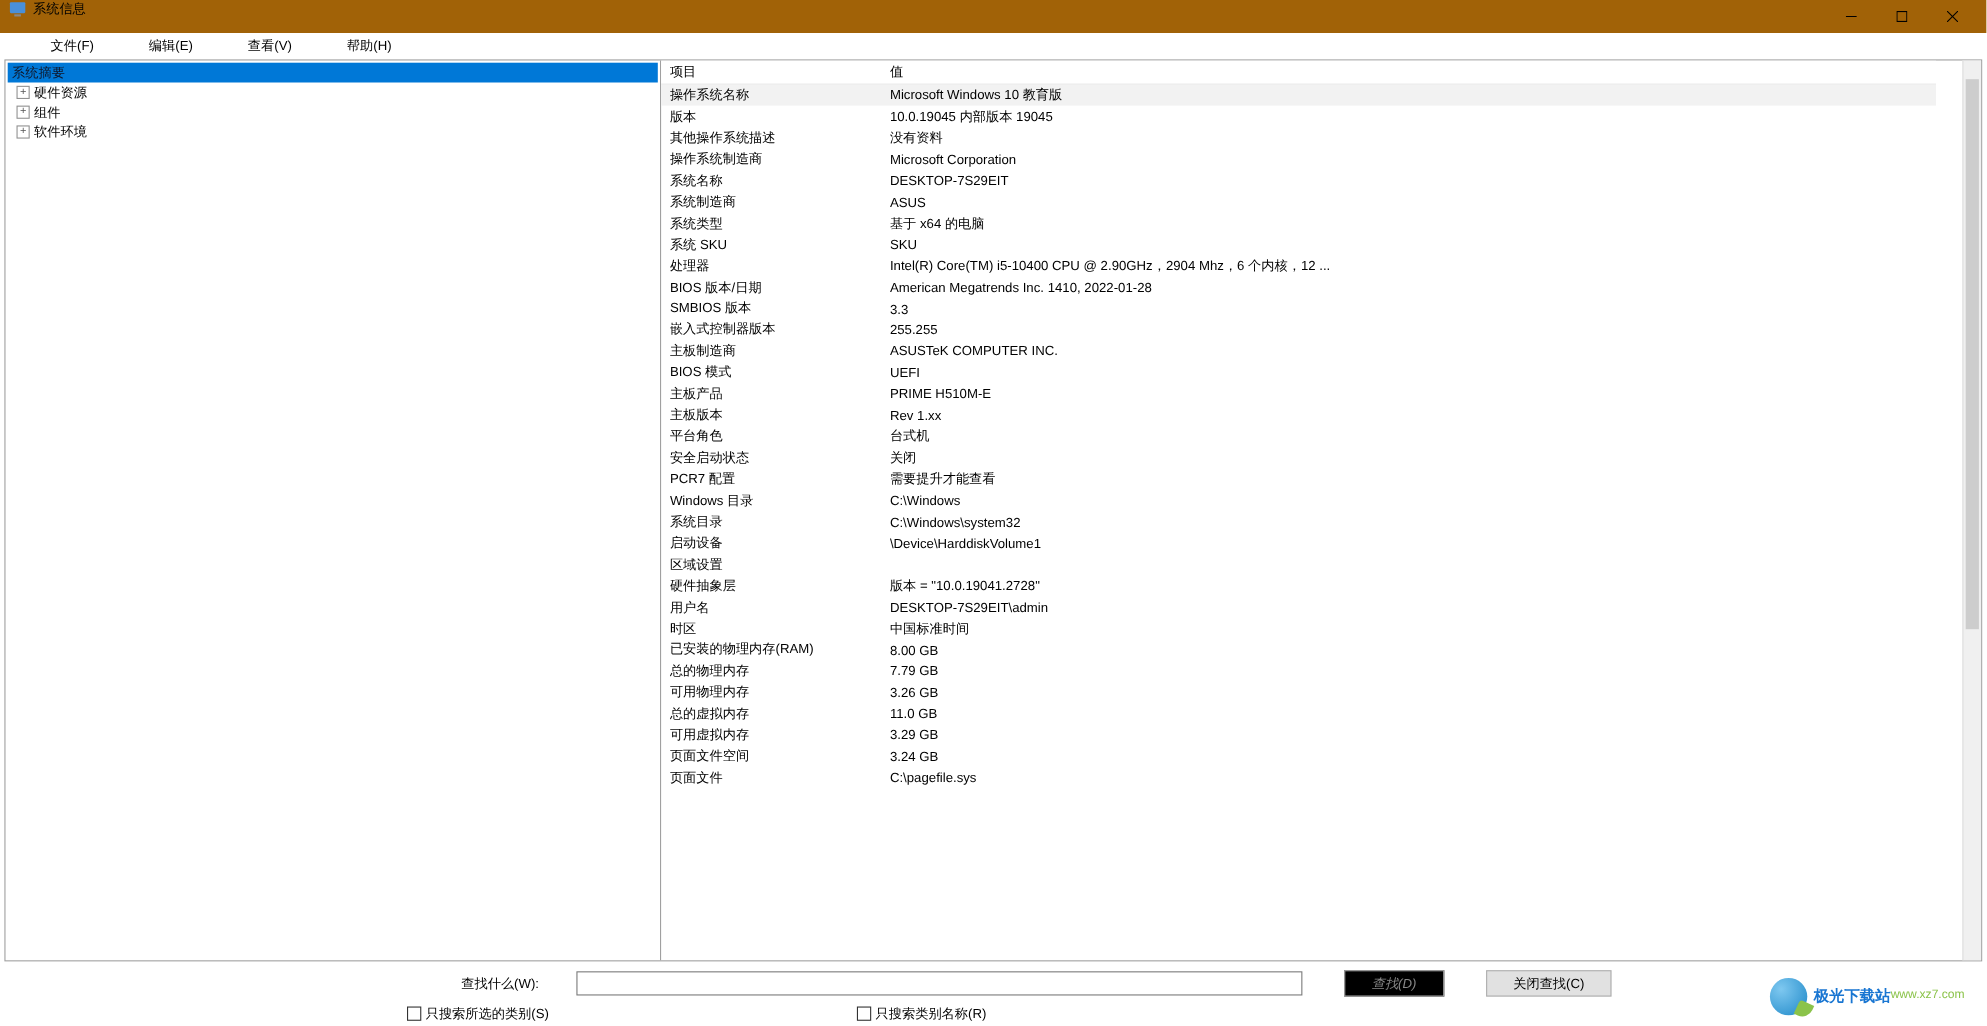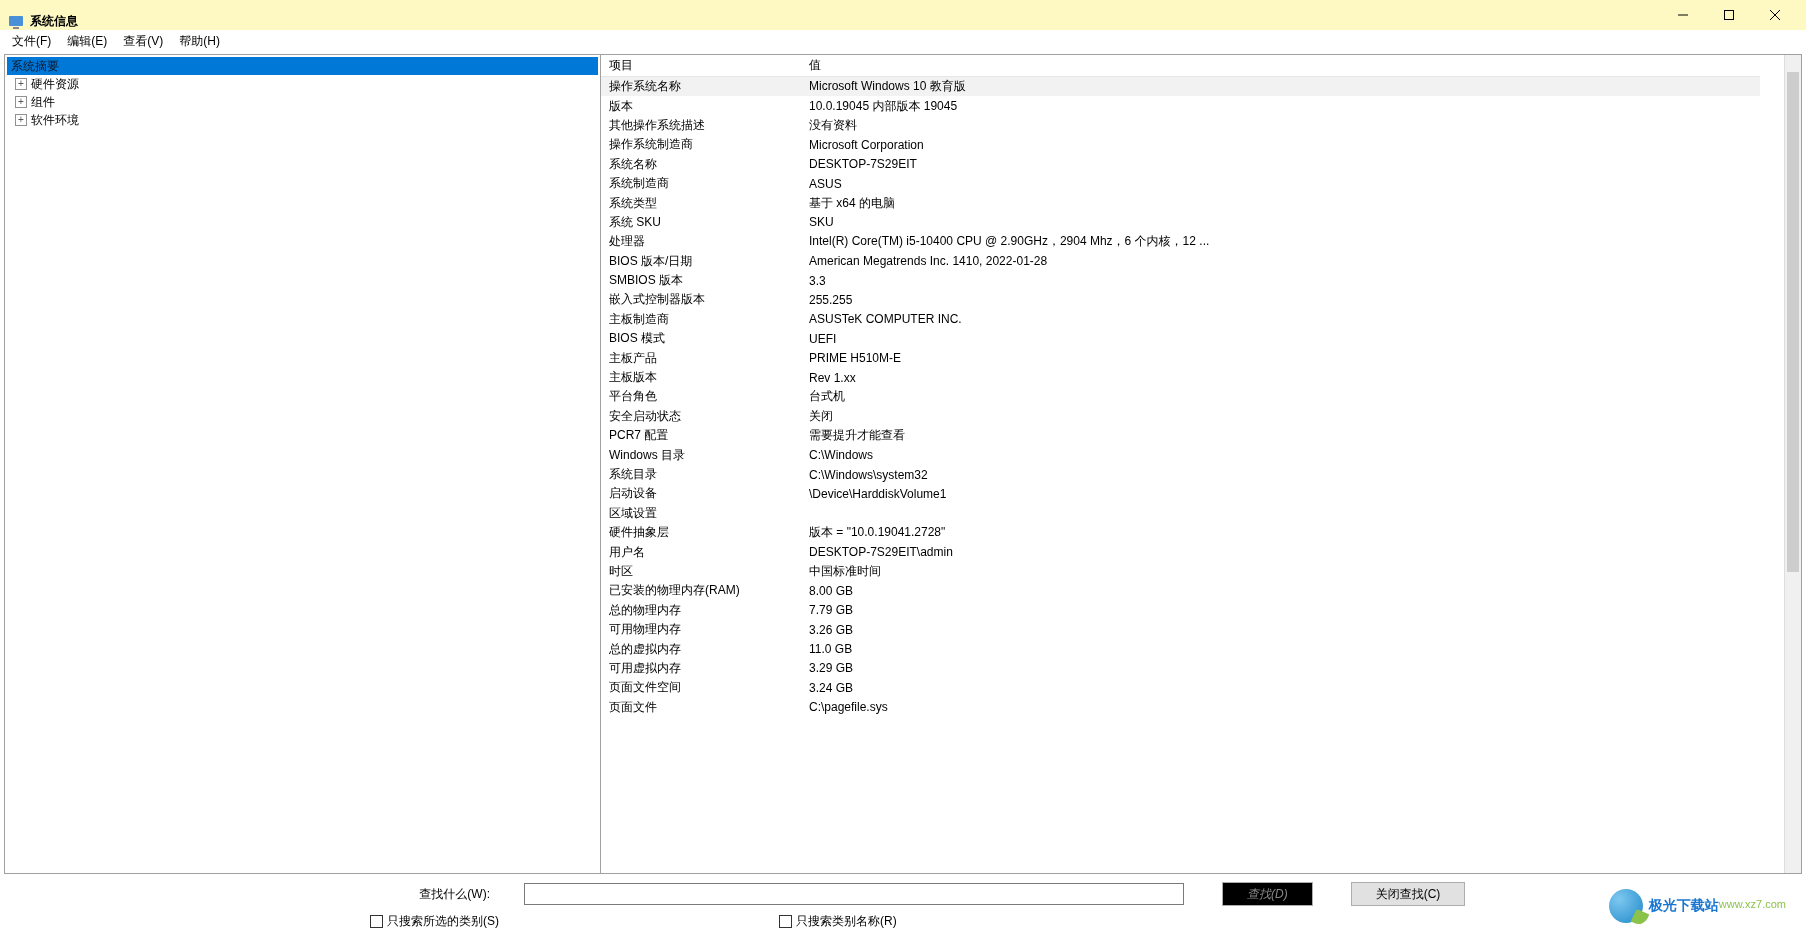--- a/index.html
+++ b/index.html
@@ -1,26 +1,26 @@
 <!DOCTYPE html>
 <html><head>
 <meta charset="utf-8">
 <style>
 * { margin: 0; padding: 0; box-sizing: border-box; font-family: "Microsoft YaHei", "Segoe UI", sans-serif; font-size: 12px; }
 body { background: #fff; width: 1806px; height: 933px; overflow: hidden; position: relative; }
 
-.title-bar { height: 30px; display: flex; align-items: flex-end; padding: 0 8px; background: #fef9c3; font-weight: bold; }
+.title-bar { height: 30px; display: flex; align-items: flex-start; padding: 0 8px; background: #a16207; }
 .title-bar .app-icon { width: 16px; height: 16px; margin-right: 6px; }
 .title-bar .title-text { flex: 1; font-size: 12px; }
 .title-btns { display: flex; }
 .title-btn { width: 46px; height: 30px; display: flex; align-items: center; justify-content: center; cursor: pointer; }
 .title-btn svg { width: 10px; height: 10px; }
 
 .menu-bar { height: 22px; display: flex; align-items: center; padding: 0 4px; }
-.menu-item { padding: 2px 8px; cursor: pointer; }
+.menu-item { padding: 2px 8px; cursor: pointer; margin-left: 34px; }
 
 .content { display: flex; height: 820px; border: 1px solid #a0a0a0; margin: 2px 4px 0 4px; }
 
 .tree-panel { width: 596px; border-right: 1px solid #a0a0a0; overflow: auto; padding: 2px; }
 .tree-node { display: flex; align-items: center; height: 18px; padding-left: 4px; cursor: pointer; }
 .tree-node.root { background: #0078d7; color: #0f172a; padding-left: 4px; }
 .tree-node.child { padding-left: 8px; }
 .tree-toggle { width: 12px; height: 12px; border: 1px solid #919191; display: flex; align-items: center; justify-content: center; margin-right: 4px; font-size: 10px; line-height: 1; color: #555; background: #fff; }
 .tree-label { }
 

